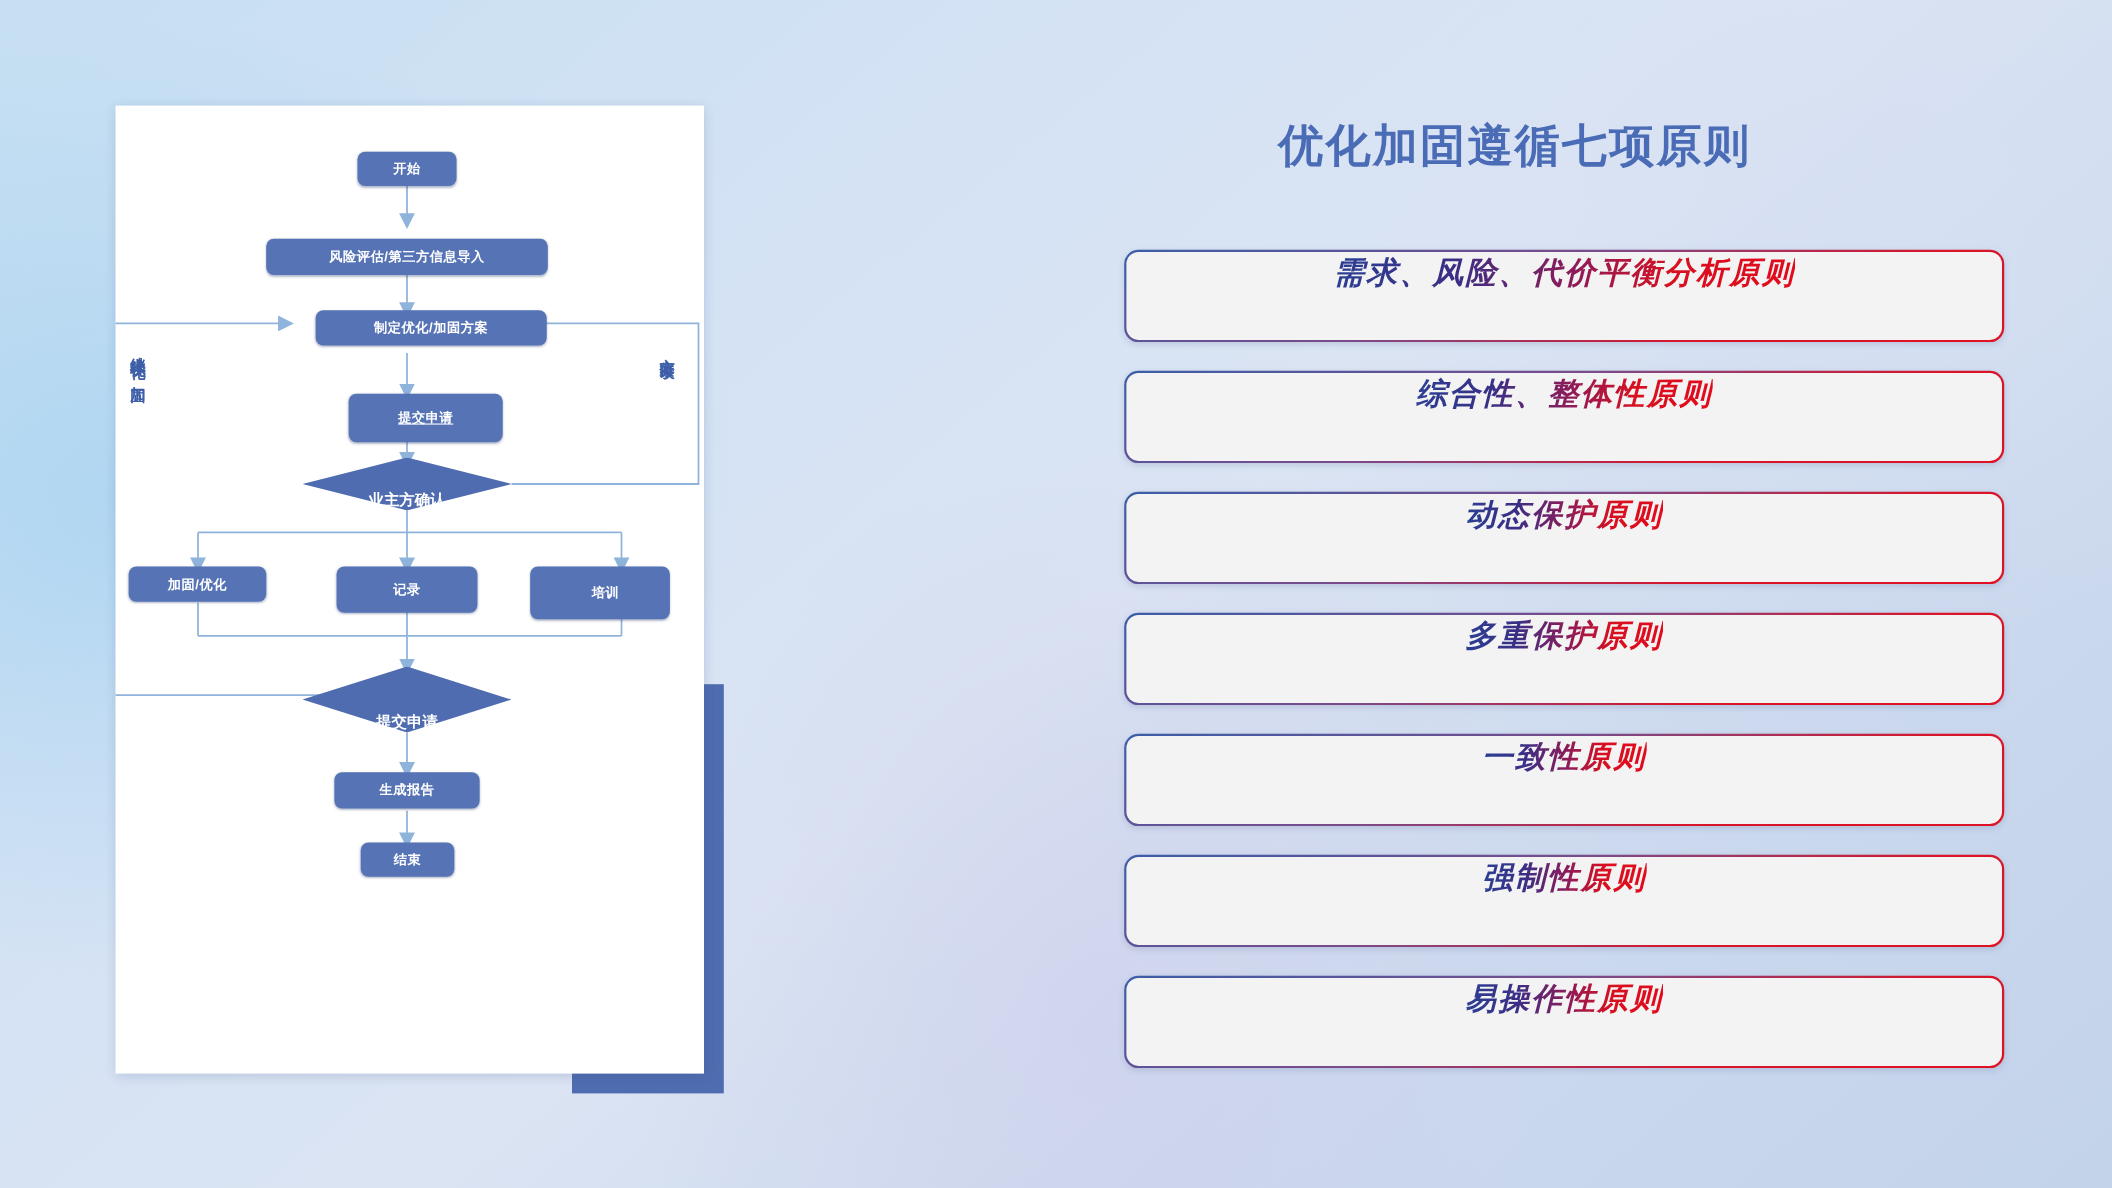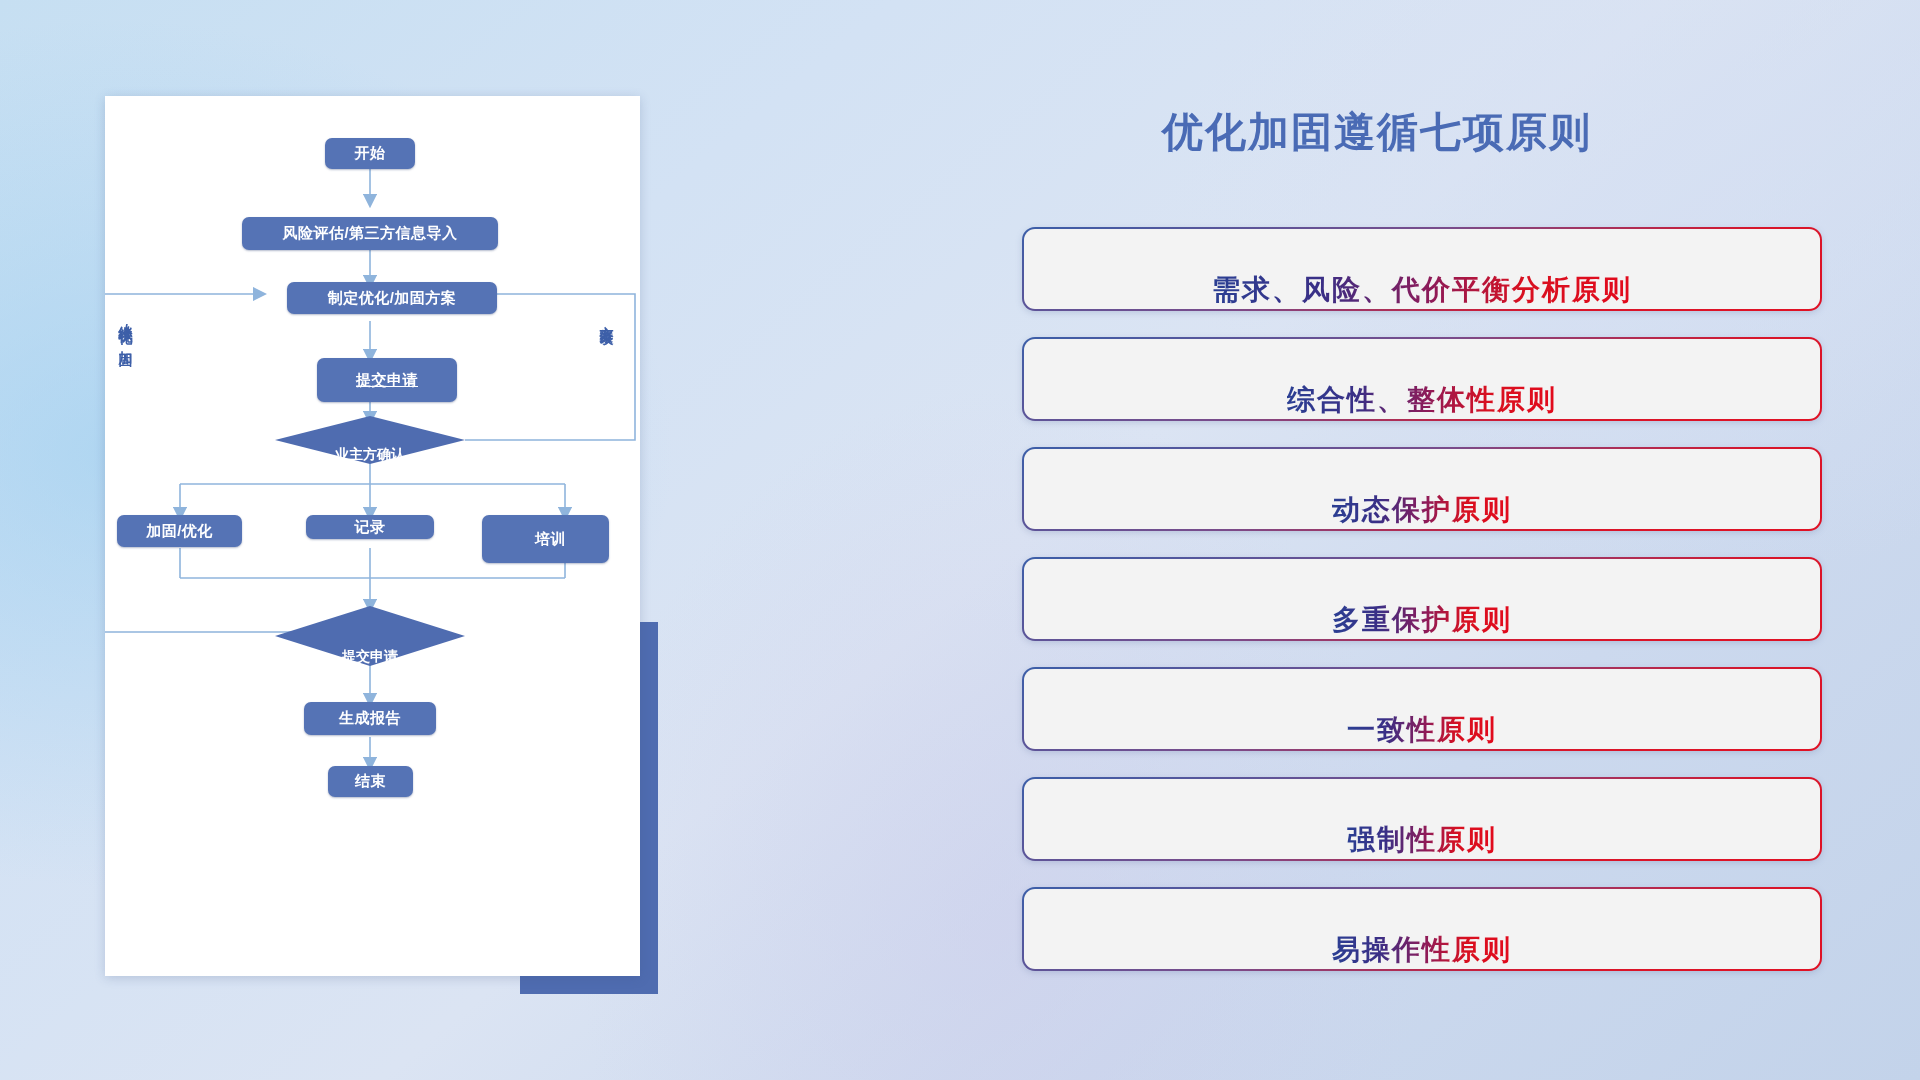--- a/index.html
+++ b/index.html
@@ -25,21 +25,21 @@
     box-shadow:0 2px 10px rgba(60,80,130,0.22);
   }
 
   
   #flow-svg{ position:absolute; left:0; top:0; width:535px; height:880px; }
 
   .node-box{
     position:absolute; z-index:3;
     background:#5573b5; color:#fff; border-radius:7px;
     display:flex; align-items:center; justify-content:center;
-    font-size:15px; font-weight:bold; white-space:nowrap;
+    font-size:12px; font-weight:bold; white-space:nowrap;
     letter-spacing:.5px;
     box-shadow:0 1px 2px rgba(40,60,110,0.35);
   }
   .node-diamond{
     position:absolute; z-index:3; color:#fff;
     display:flex; align-items:flex-end; justify-content:center;
     font-size:14px; font-weight:bold; white-space:nowrap;
   }
   .node-diamond .dia-shape{
     position:absolute; left:0; top:0; width:100%; height:100%;
@@ -67,21 +67,21 @@
   .pcard{
     position:relative; height:84px; margin-bottom:26px;
     border-radius:13px;
     background:linear-gradient(160deg,#3b5ea8 0%,#7a4b8a 42%,#d8152a 72%,#e01124 100%);
     padding:2px;
     filter:drop-shadow(0 2px 3px rgba(70,90,140,0.20));
   }
   .pcard-inner{
     width:100%; height:100%; border-radius:11px;
     background:#f3f3f3;
-    display:flex; align-items:flex-end; justify-content:center;
+    display:flex; align-items:flex-start; justify-content:center;font-style:italic;
   }
   .pcard-text{
     font-size:28px; font-weight:bold; letter-spacing:2px;
     background:linear-gradient(90deg,#2b3f93 0%,#3a2f86 26%,#8d1b59 52%,#d81020 74%,#e20a1c 100%);
     -webkit-background-clip:text; background-clip:text;
     -webkit-text-fill-color:transparent; color:#b0173f;
   }
 </style>
 </head>
 <body>
@@ -159,21 +159,21 @@
 
   <div class="node-diamond" style="left:170px; top:320px; width:190px; height:48px;">
     <span class="dia-shape"></span>
     <span class="dia-label">业主方确认</span>
   </div>
 
   <div class="node-box" style="left:12px; top:419px; width:125px; height:32px;">
     <span>加固/优化</span>
   </div>
 
-  <div class="node-box" style="left:201px; top:419px; width:128px; height:24px;">
+  <div class="node-box" style="left:201px; top:419px; width:128px; height:42px;">
     <span>记录</span>
   </div>
 
   <div class="node-box" style="left:377px; top:419px; width:127px; height:48px;padding-left:10px;">
     <span>培训</span>
   </div>
 
   <div class="node-diamond" style="left:170px; top:510px; width:190px; height:60px;">
     <span class="dia-shape"></span>
     <span class="dia-label">提交申请</span>

